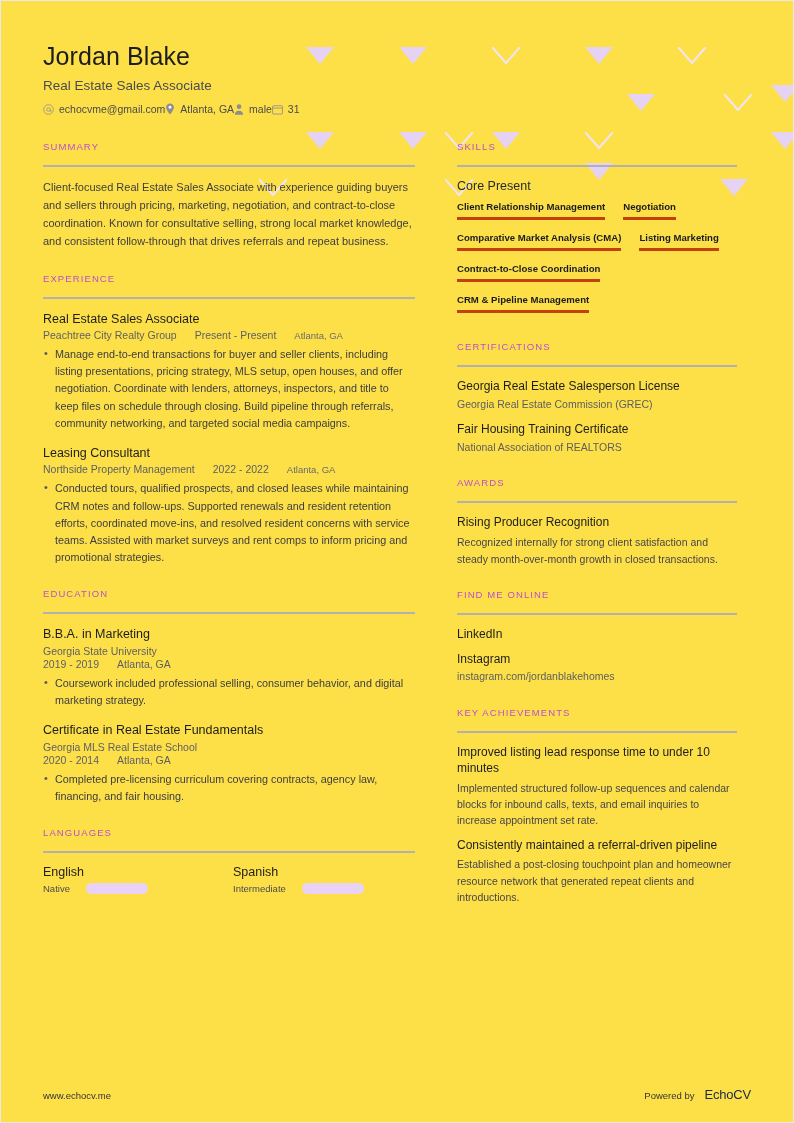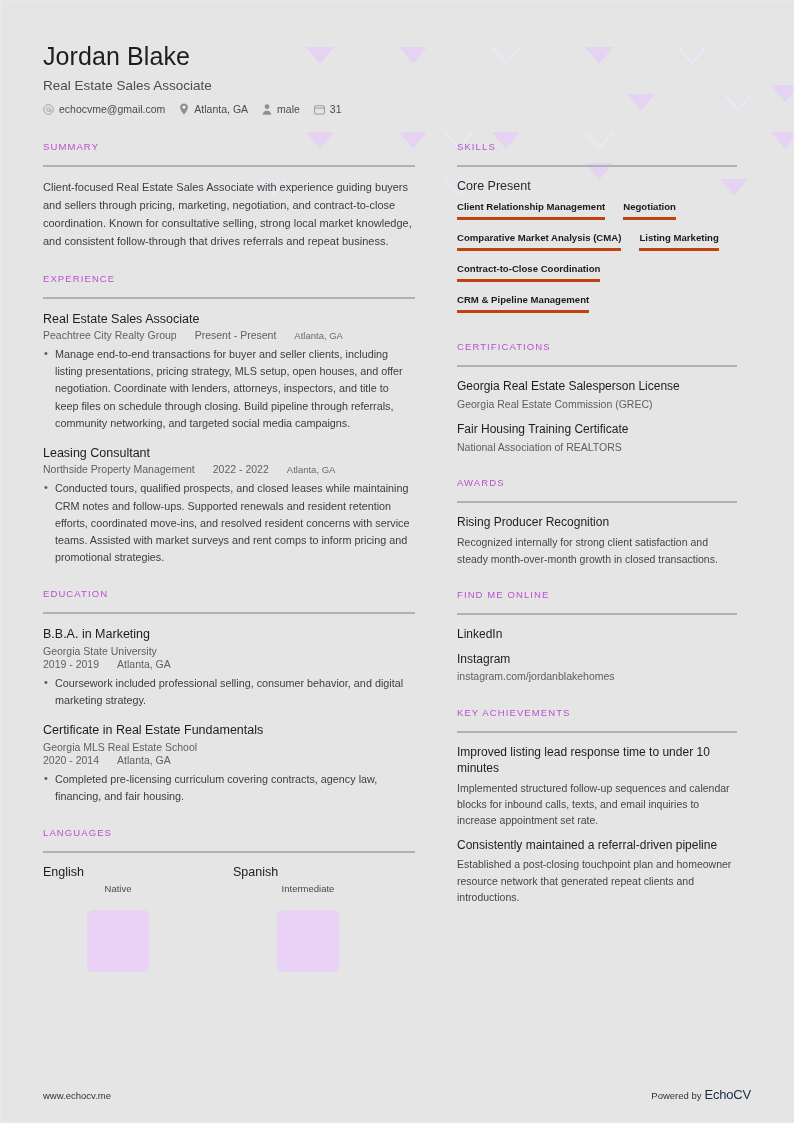--- a/index.html
+++ b/index.html
@@ -6,21 +6,21 @@
   html, body {
     width: 794px;
     height: 1123px;
     background: #ffffff;
     font-family: "Liberation Sans", sans-serif;
   }
   .page {
     position: relative;
     width: 794px;
     height: 1123px;
-    background: #e5e5e5;
+    background: #fde047;
     border: 1px solid #e9e9ec;
     overflow: hidden;
   }
 
   
   .watermarks {
     position: absolute;
     top: 0; left: 0;
     width: 794px; height: 1123px;
     pointer-events: none;
@@ -55,21 +55,20 @@
   }
   .role {
     font-size: 13.5px;
     color: #4b4b50;
     margin-top: 6px;
     font-weight: 400;
   }
   .contact-row {
     display: flex;
     align-items: center;
-    gap: 14px;
     margin-top: 10px;
     font-size: 10.5px;
     color: #4a4a4f;
     flex-wrap: wrap;
   }
   .contact-item {
     display: inline-flex;
     align-items: center;
     gap: 5px;
     white-space: nowrap;
@@ -166,21 +165,20 @@
   .lang-block { width: 150px; }
   .lang-name {
     font-size: 12.5px;
     color: #1d1d1f;
   }
   .lang-row {
     display: flex;
     align-items: center;
     gap: 16px;
     margin-top: 4px;
-    flex-direction: column;
   }
   .lang-level {
     font-size: 9.5px;
     color: #4b4b50;
     white-space: nowrap;
   }
   .bar {
     width: 62px;
     height: 11px;
     border-radius: 6px;
@@ -249,21 +247,21 @@
   }
   .footer-left {
     font-size: 9.5px;
     color: #33333a;
   }
   .footer-right {
     font-size: 9.5px;
     color: #33333a;
     display: inline-flex;
     align-items: baseline;
-    gap: 3px;
+    gap: 10px;
   }
   .brand {
     font-size: 13px;
     color: #1e2a44;
     letter-spacing: -.2px;
   }
 </style>
 </head>
 <body>
 

